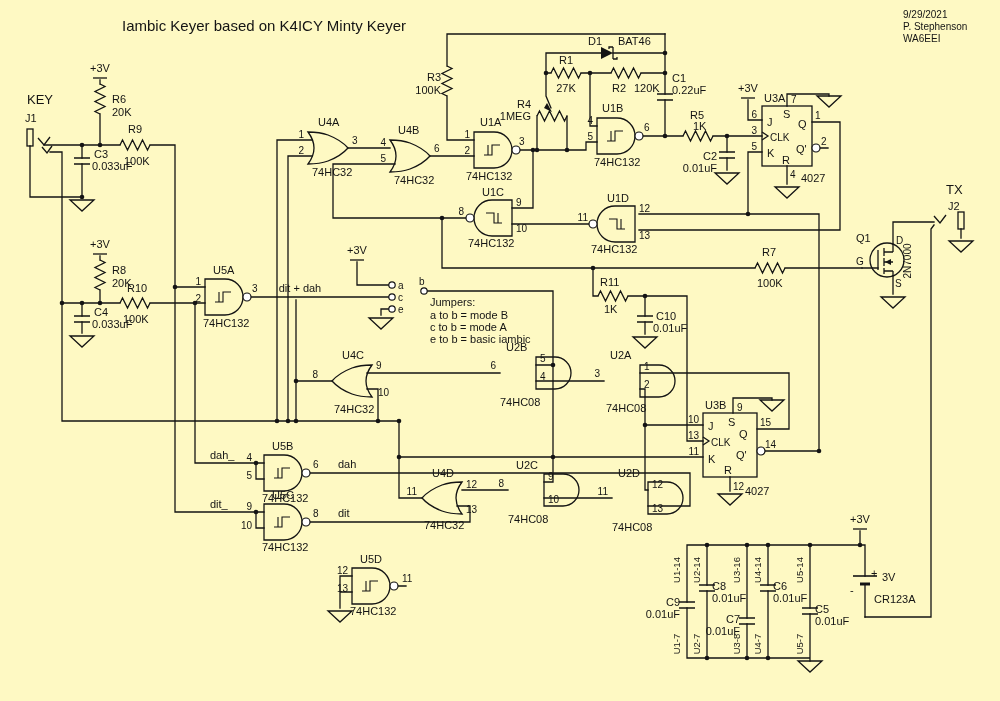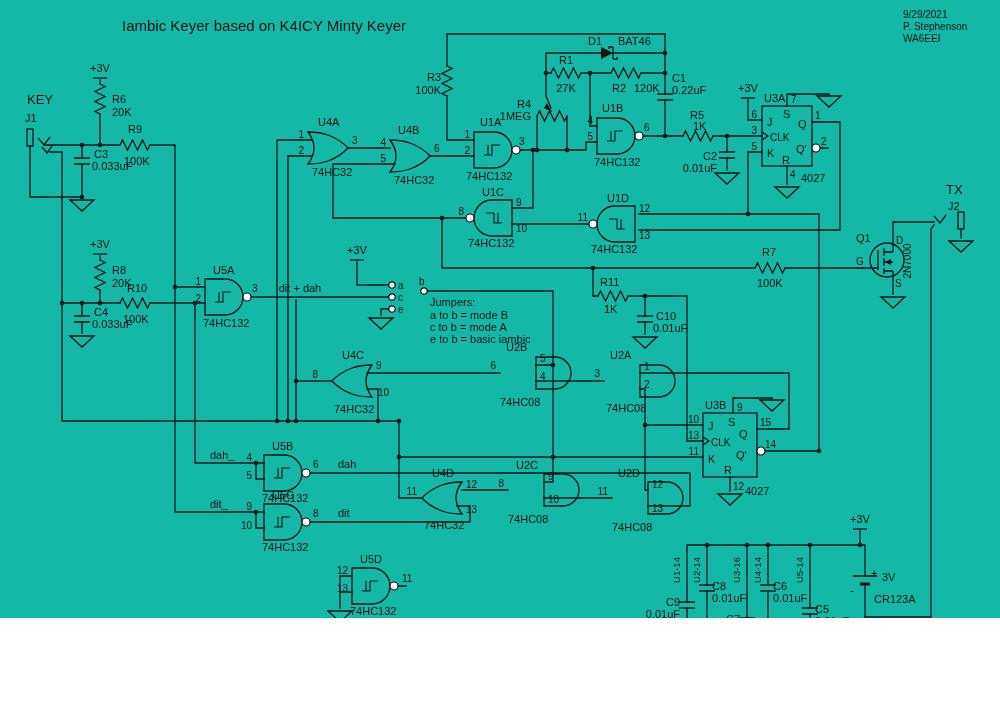--- a/index.html
+++ b/index.html
@@ -1,16 +1,16 @@
 <!DOCTYPE html>
 <html><head>
 <meta charset="utf-8">
 <style>
   html,body{margin:0;padding:0;background:#fff}
-  #page{position:relative;width:1000px;height:618px;background:#14b8a6;overflow:hidden}
+  #page{position:relative;width:1000px;height:701px;background:#fef9c3;overflow:hidden}
   svg{position:absolute;left:0;top:0}
   .w{fill:none;stroke:#141414;stroke-width:1.3;stroke-linecap:square}
   .w2{fill:none;stroke:#141414;stroke-width:1.3}
   .sym{fill:none;stroke:#141414;stroke-width:1.3}
   .thin{fill:none;stroke:#141414;stroke-width:1.1}
   .fb{fill:#141414;stroke:none}
   .ob{fill:#fff;stroke:#141414;stroke-width:1.2}
   text{font-family:"Liberation Sans","DejaVu Sans",sans-serif;font-size:11px;fill:#141414}
   .s10{font-size:10px}
   .s9{font-size:9.5px}

